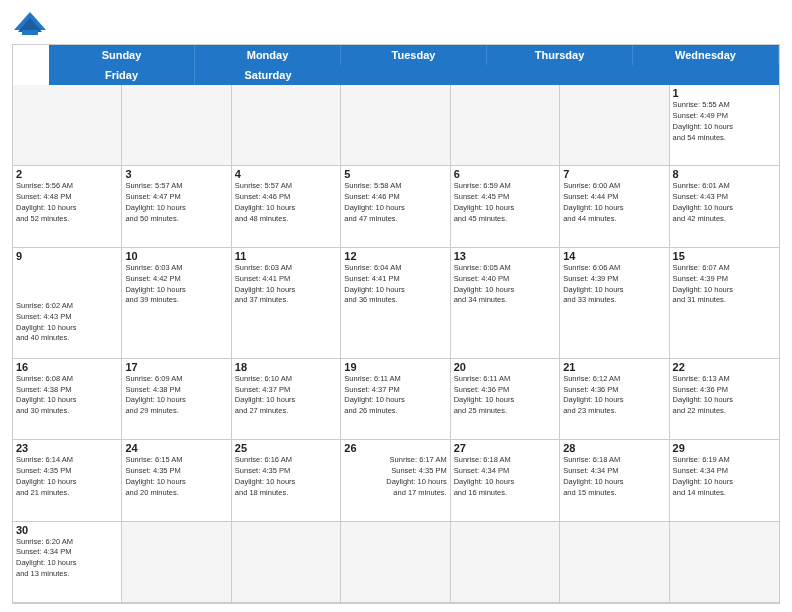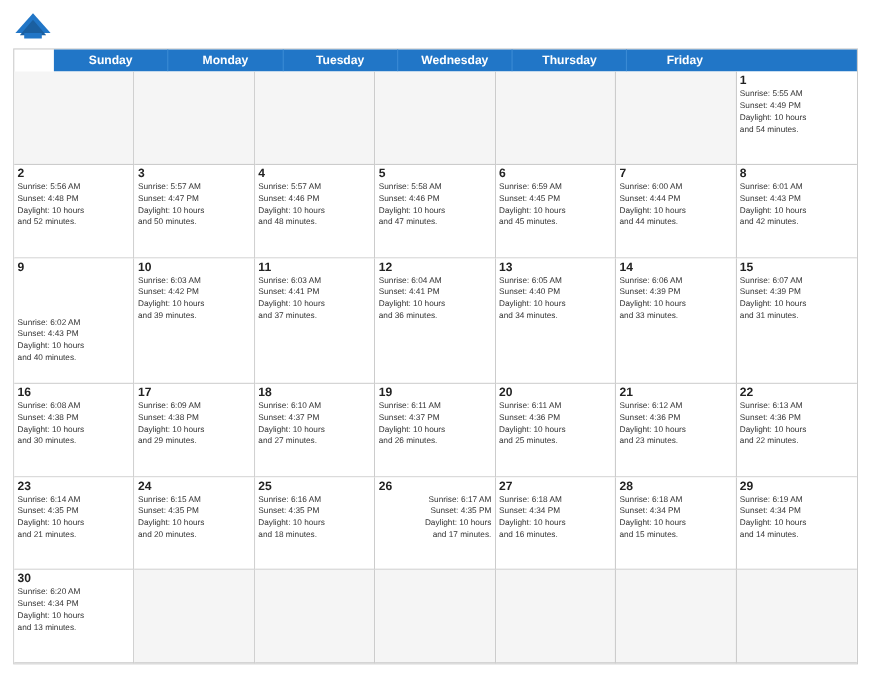--- a/index.html
+++ b/index.html
@@ -55,21 +55,21 @@
       color: #444;
     }
     .calendar {
       flex: 1;
       display: flex;
       flex-direction: column;
       border: 1px solid #ccc;
     }
     .day-headers {
       display: grid;
-      grid-template-columns: repeat(7, 1fr);
+      grid-template-columns: repeat(5, 1fr);
       background: #2176c7;
       margin-left: 36px;
     }
     .day-header {
       color: #fff;
       font-size: 11px;
       font-weight: bold;
       text-align: center;
       padding: 4px 2px;
       border-right: 1px solid #3a8ad4;
@@ -123,23 +123,24 @@
       <div class="month-title"></div>
       <div class="subtitle"></div>
     </div>
   </div>
 
   <div class="calendar">
     <div class="day-headers">
     <div class="day-header">Sunday</div>
         <div class="day-header">Monday</div>
         <div class="day-header">Tuesday</div>
+        <div class="day-header">Thursday</div>
         <div class="day-header">Wednesday</div>
-        <div class="day-header">Thursday</div>
         <div class="day-header">Friday</div>
+        <div class="day-header">Saturday</div>
       </div>
     <div class="calendar-grid">
     <div class="cell empty"></div>
         <div class="cell empty"></div>
         <div class="cell empty"></div>
         <div class="cell empty"></div>
         <div class="cell empty"></div>
         <div class="cell empty"></div>
         <div class="cell">
           <span class="cell-num">1</span>

